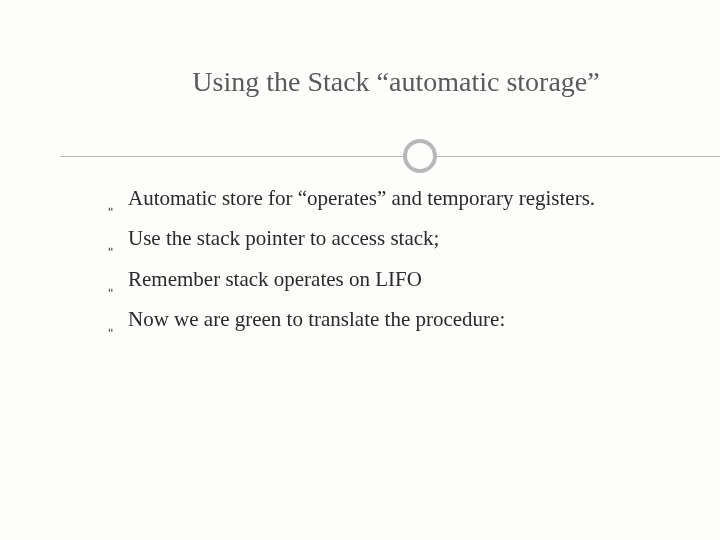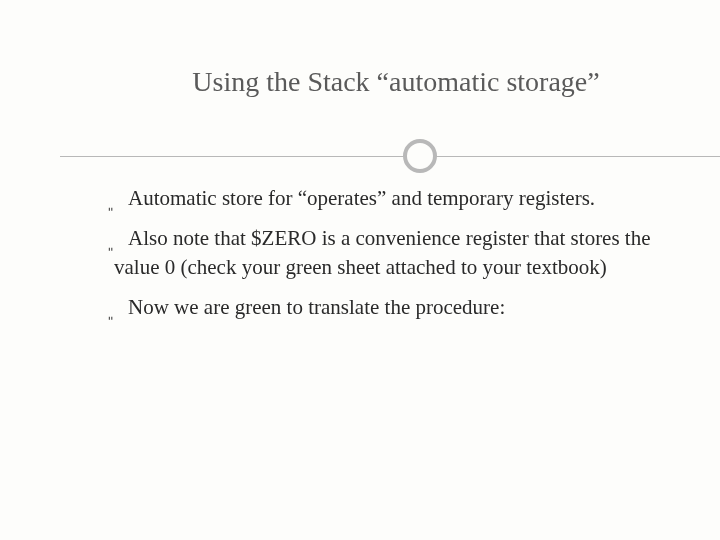--- a/index.html
+++ b/index.html
@@ -73,16 +73,17 @@
 <body>
 
 <div class="slide">
   <h1 class="title">Using the Stack “automatic storage”</h1>
   <div class="divider-wrap">
     <div class="divider-line"></div>
     <div class="divider-circle"></div>
   </div>
   <div class="content">
     <div class="bullet-item"><span class="bullet-glyph">ܸ</span><span>Automatic store for “operates” and temporary registers.</span></div>
-    <div class="bullet-item"><span class="bullet-glyph">ܸ</span><span>Also note that $ZERO is a convenience register that stores the value 0 (check your green sheet attached to your textbook)</span></div>
+    <div class="bullet-item"><span class="bullet-glyph">ܸ</span><span>Use the stack pointer to access stack;</span></div>
+    <div class="bullet-item"><span class="bullet-glyph">ܸ</span><span>Remember stack operates on LIFO</span></div>
     <div class="bullet-item"><span class="bullet-glyph">ܸ</span><span>Now we are green to translate the procedure:</span></div>
   </div>
 </div>
 
 </body></html>

